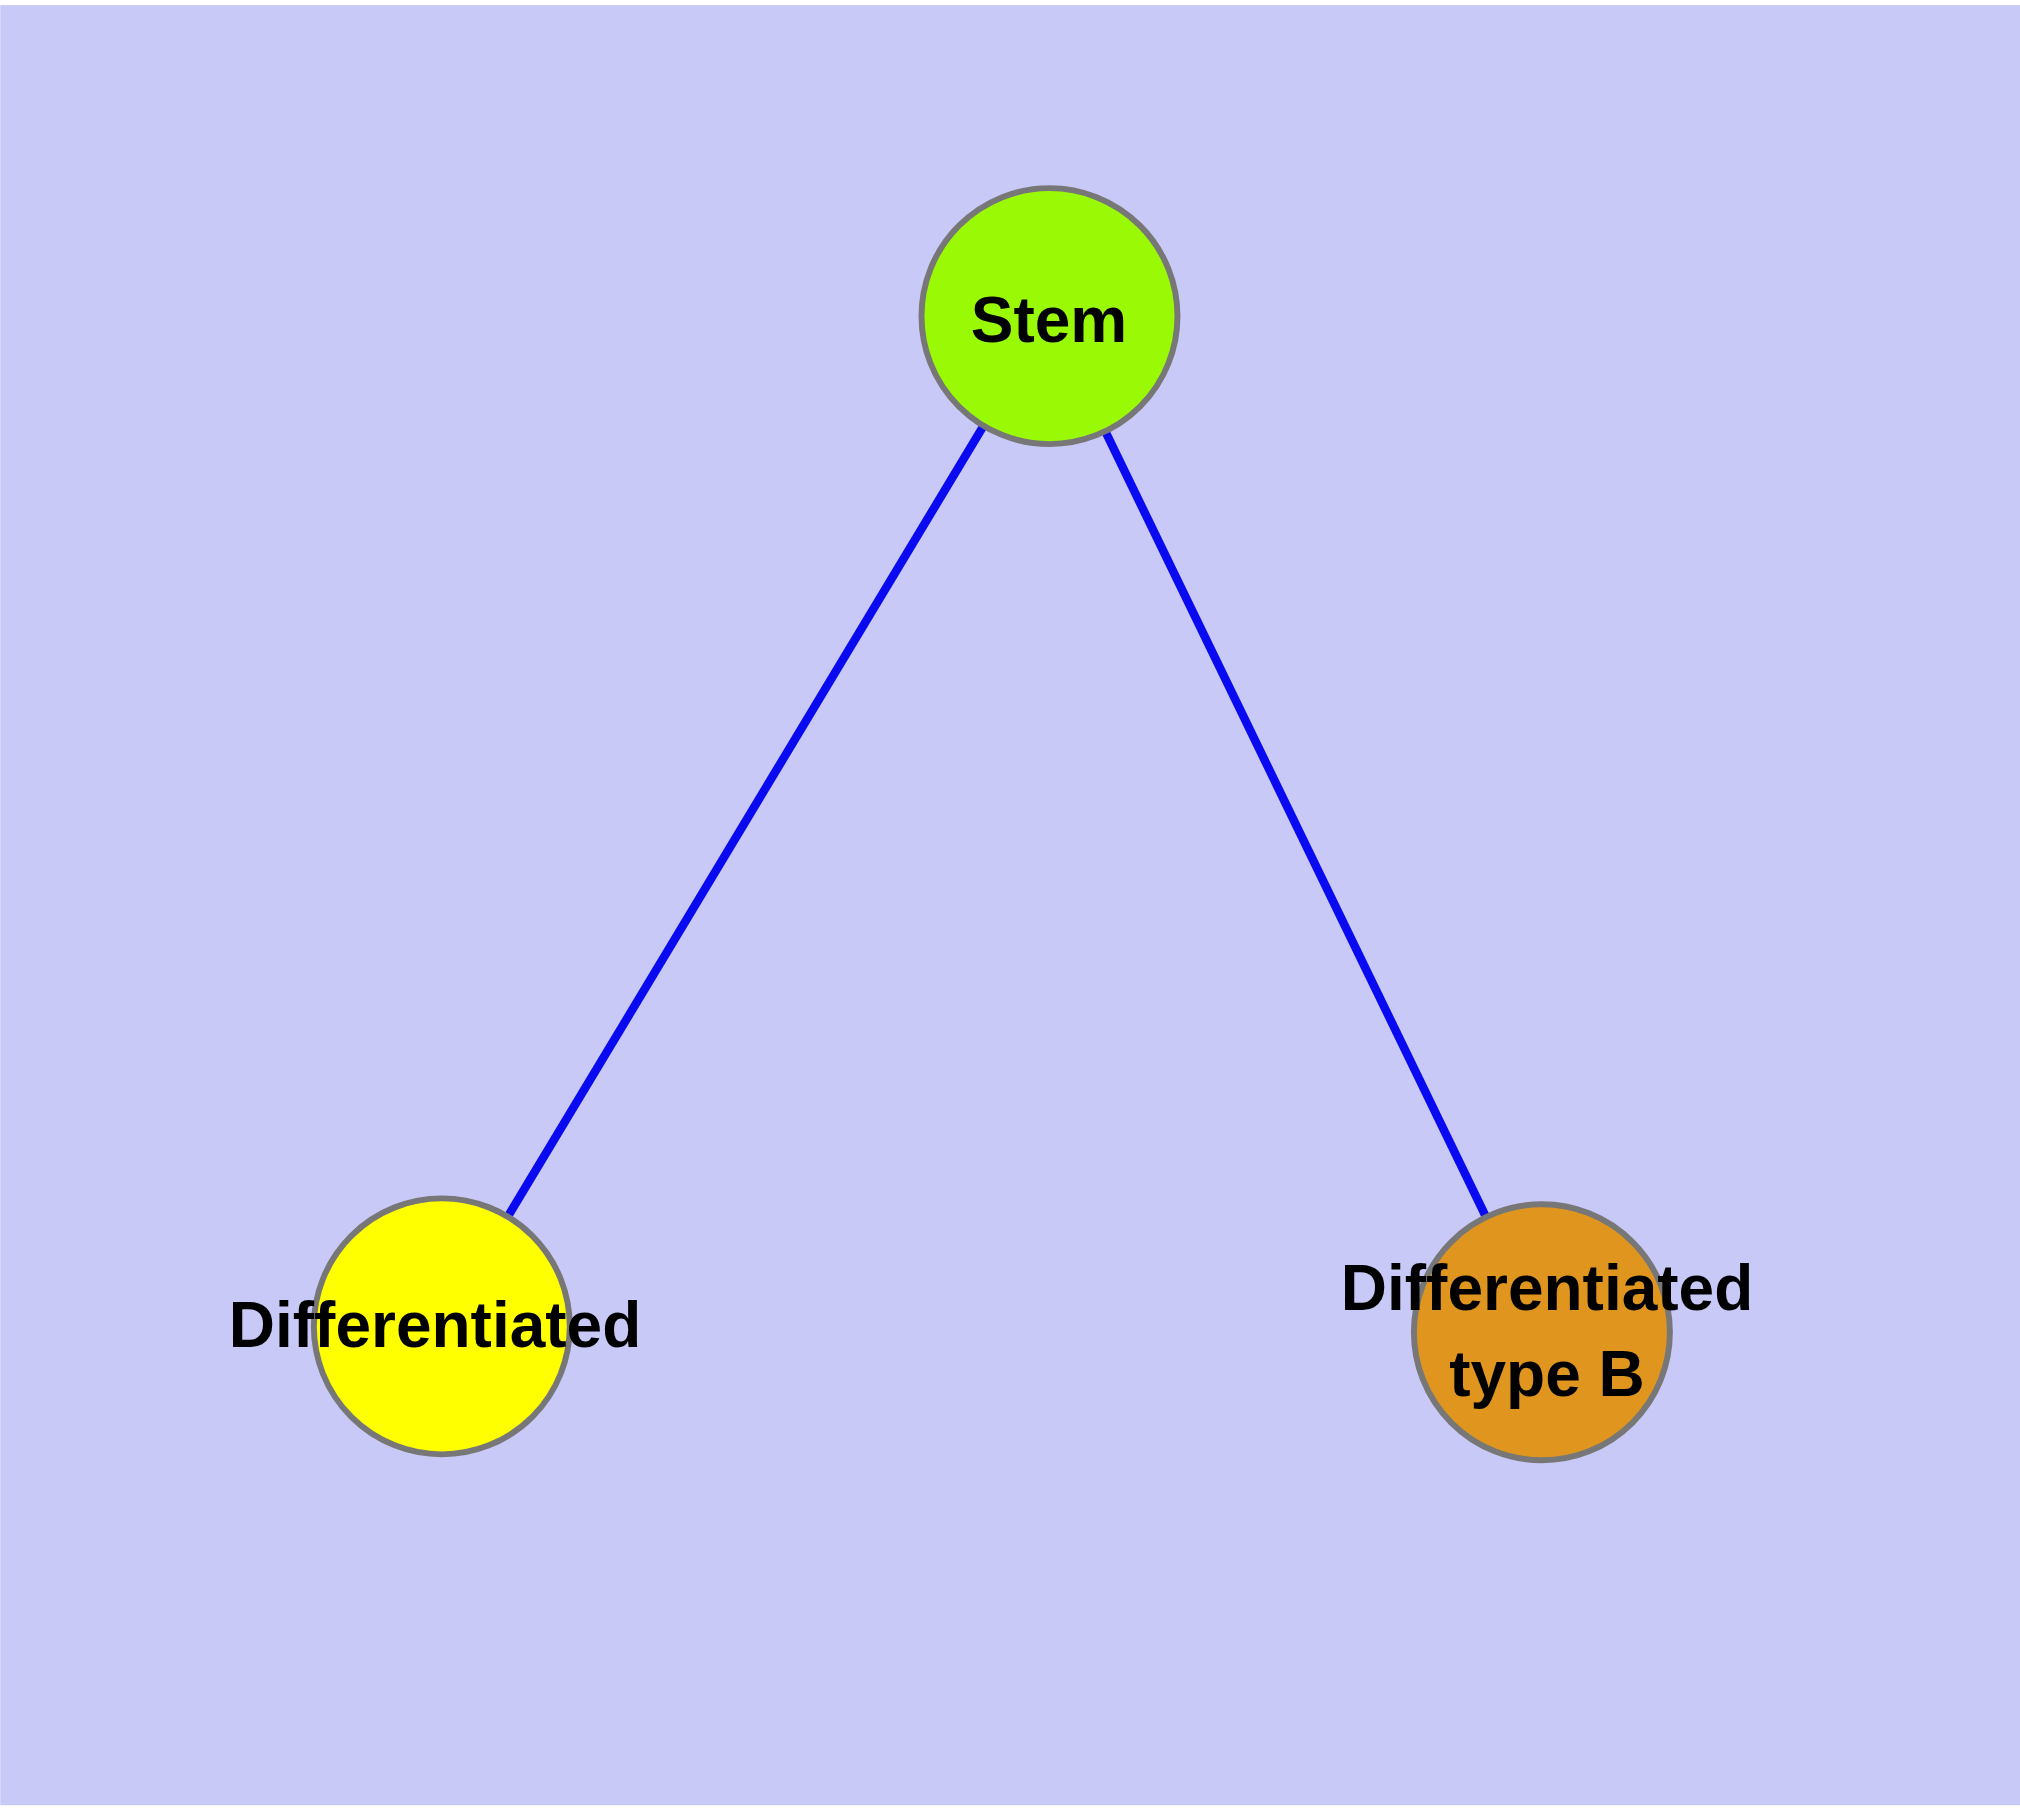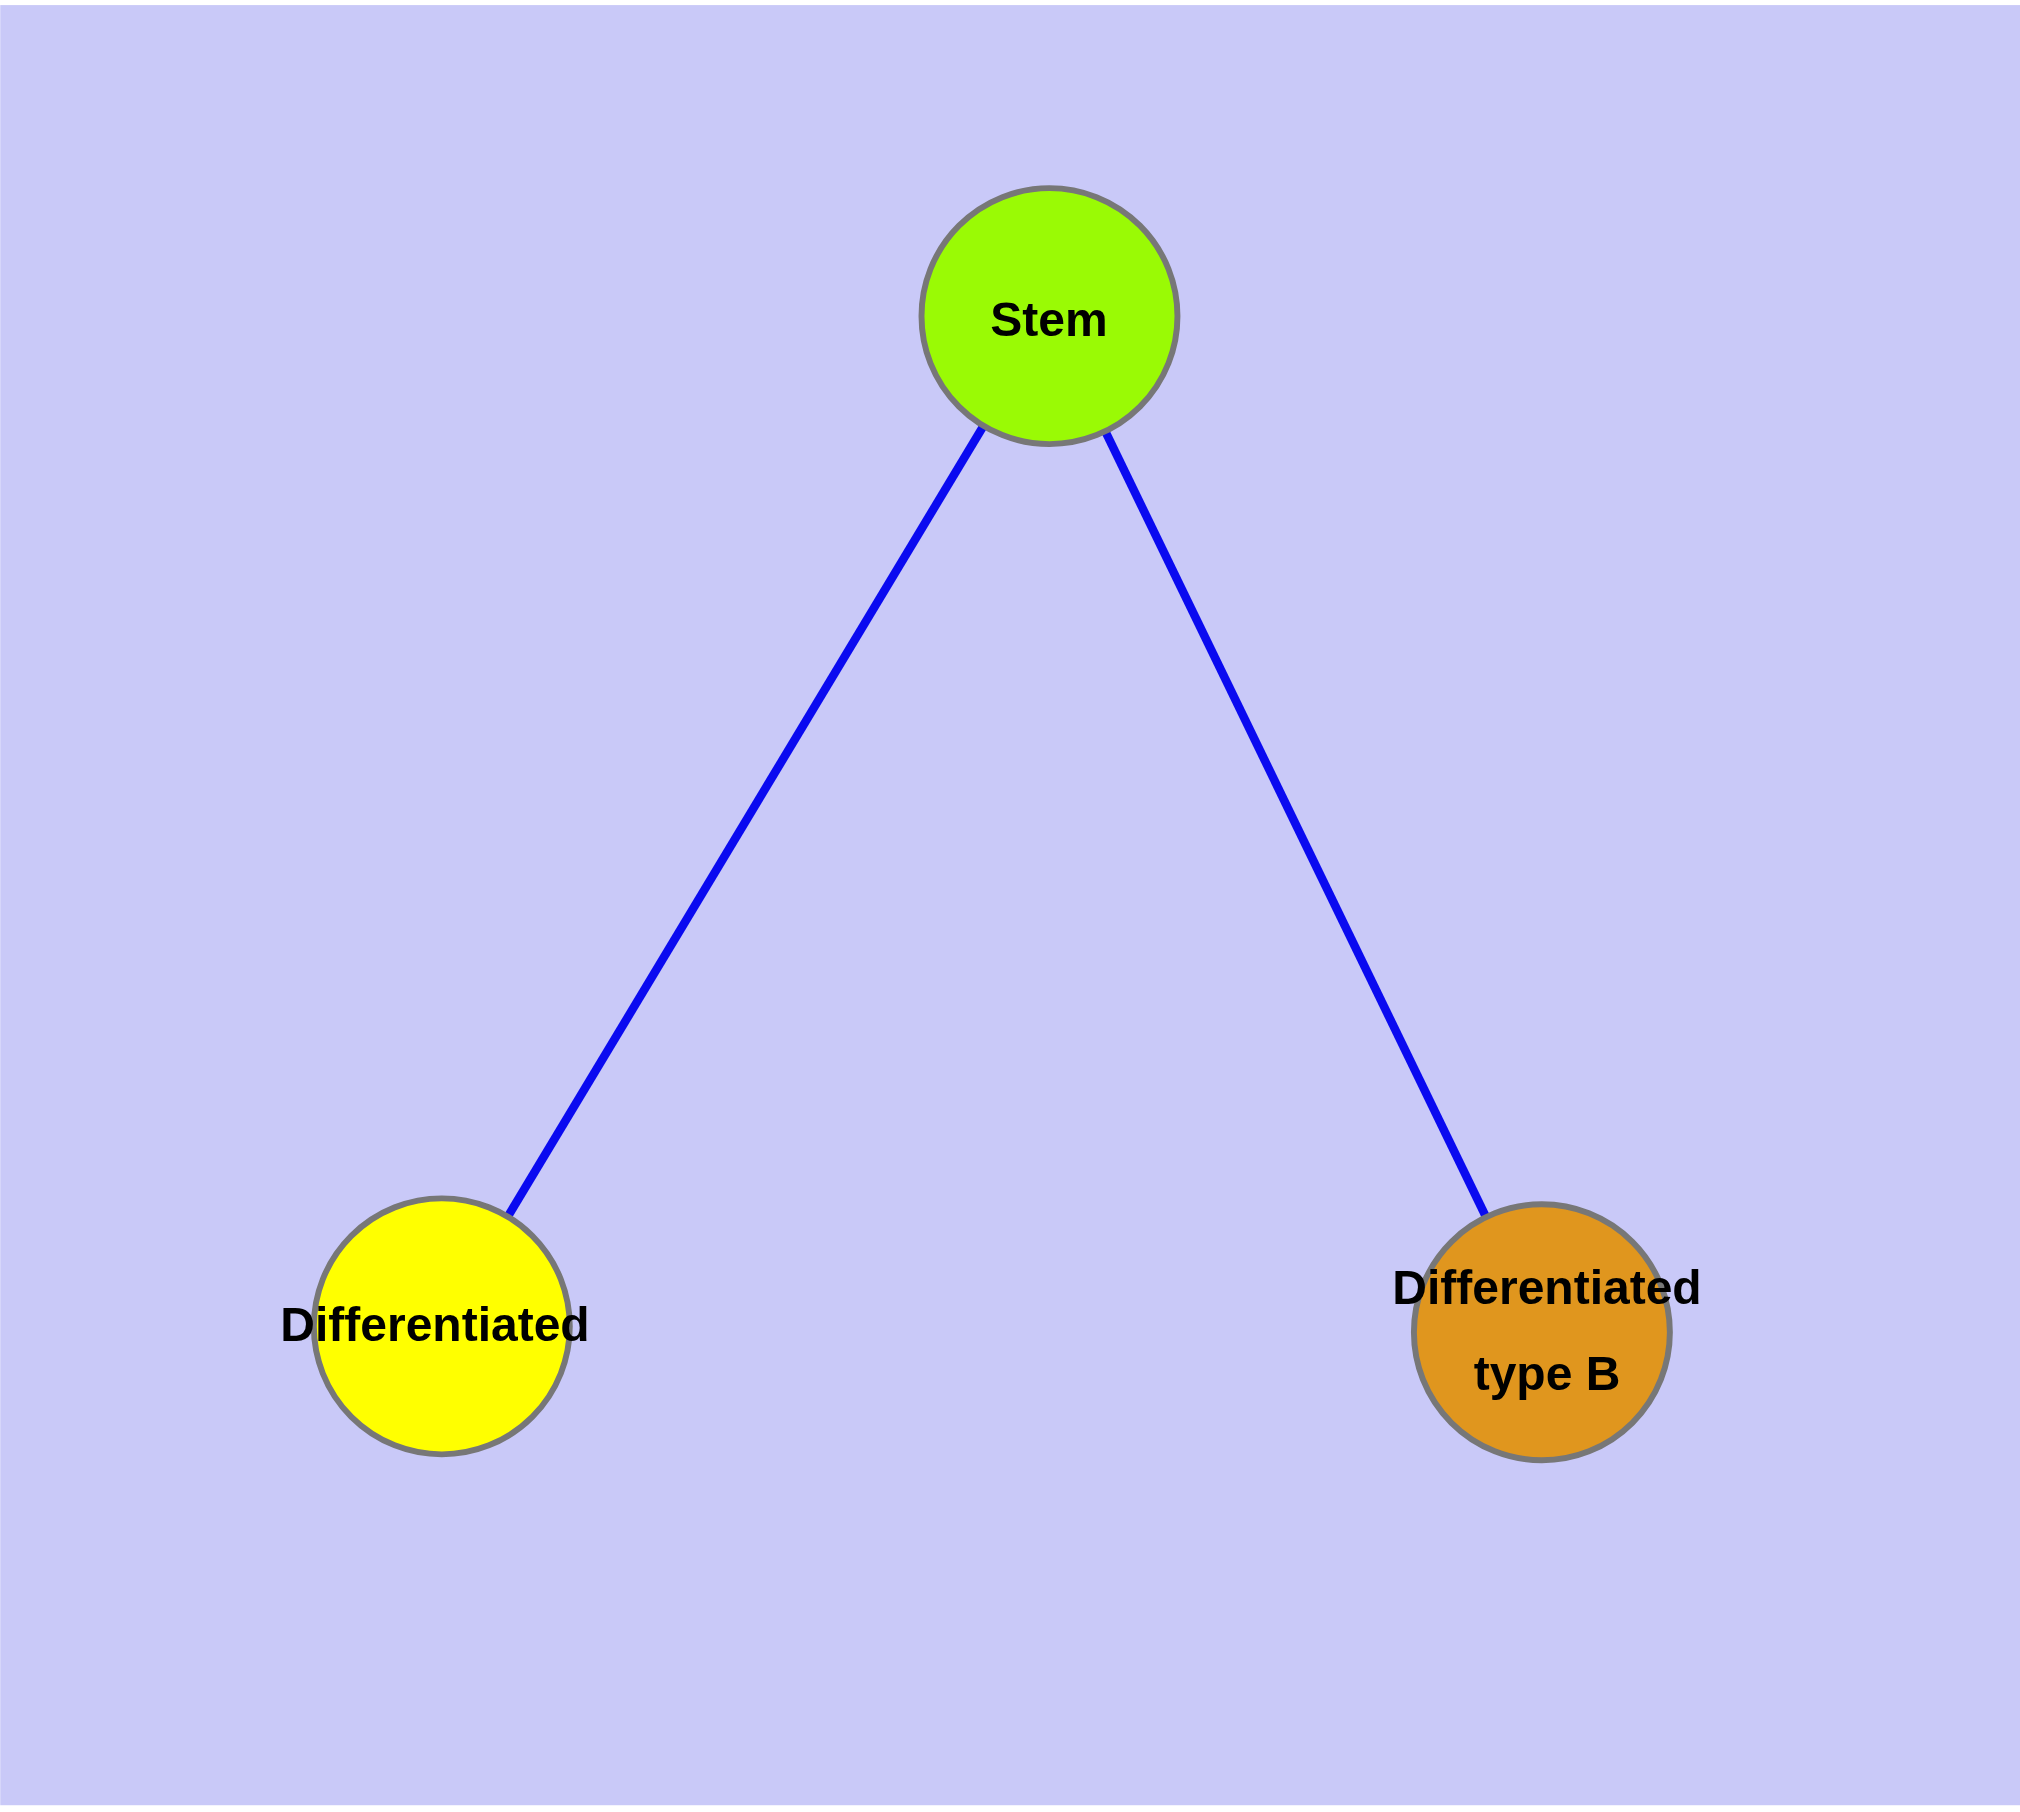--- a/index.html
+++ b/index.html
@@ -30,21 +30,21 @@
   }
   .node-circle {
     stroke: #777777;
     stroke-width: 7;
   }
   .node-label {
     position: absolute;
     transform: translate(-50%, -50%);
     color: #000000;
     font-weight: bold;
-    font-size: 48px;
+    font-size: 64px;
     line-height: 86px;
     text-align: center;
     white-space: nowrap;
     letter-spacing: 0px;
   }
   .node-label .label-line {
     display: block;
     margin-left: 6px;
   }
 </style>

